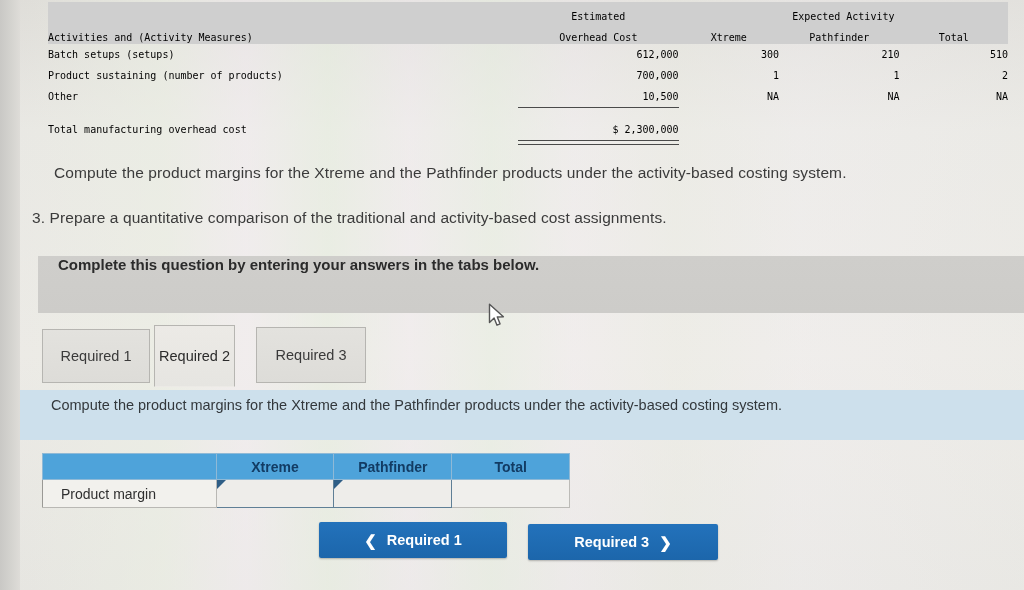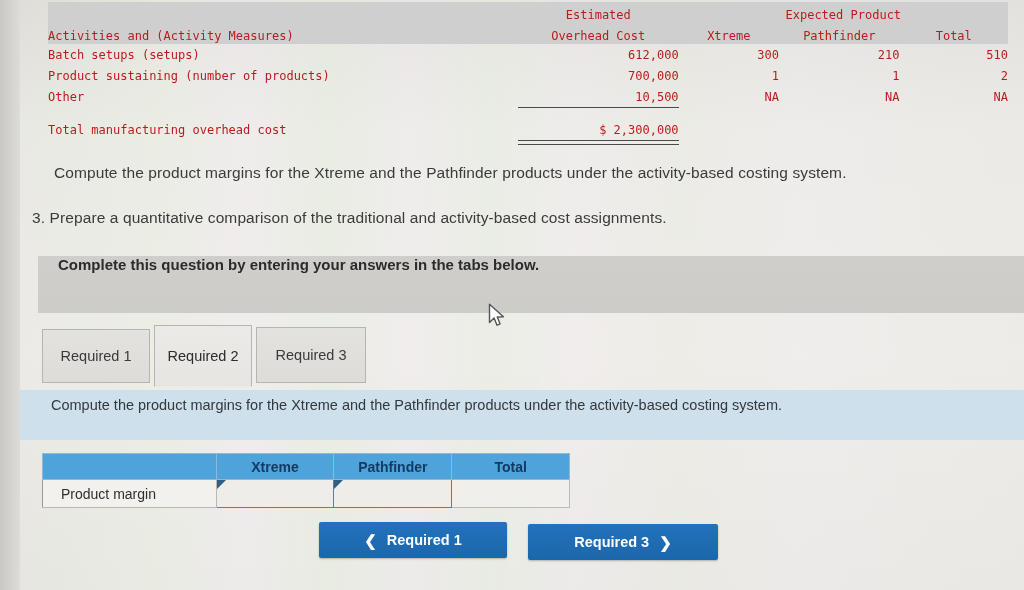--- a/index.html
+++ b/index.html
@@ -41,22 +41,22 @@
     width: 20px; height: 590px;
     background: linear-gradient(90deg,#c9c8c5 0%, #d4d3cf 55%, #dedcd8 100%);
   }
 
   
   #top-table {
     position: absolute;
     left: 48px; top: 2px;
     width: 960px;
     font-family: "DejaVu Sans Mono", "Liberation Mono", monospace;
-    font-size: 12px;
-    color: #b91c1c;
+    font-size: 10px;
+    color: #000000;
   }
   #top-table table {
     border-collapse: collapse;
     width: 100%;
   }
   #top-table td, #top-table th {
     padding: 1px 0;
     white-space: nowrap;
     font-weight: normal;
   }
@@ -131,21 +131,21 @@
     align-items: center;
     justify-content: center;
   }
   .tab.inactive { }
   .tab.active {
     background: linear-gradient(180deg,#eceae6 0%, #e6e5e1 100%);
     border-bottom-color: transparent;
     color: #2c2c2c;
   }
   #tab-0 { left: 0px;   top: 4px;  width: 108px; height: 54px; }
-  #tab-1 { left: 112px; top: 0px;  width: 98px;  height: 62px; }
+  #tab-1 { left: 112px; top: 0px;  width: 81px;  height: 62px; }
   #tab-2 { left: 214px; top: 2px;  width: 110px; height: 56px; }
 
   
   #blue-panel {
     position: absolute;
     left: 20px; top: 390px;
     width: 1004px; height: 50px;
     background: #cde0ec;
   }
   #blue-panel .line1 {
@@ -250,21 +250,21 @@
 
 <div id="page"></div>
 <div id="left-edge"></div>
 
 <div id="top-table">
   <table>
     <tbody>
       <tr class="hdr-row-1 thead-band">
         <td class="c-label"></td>
         <td class="c-cost hdr-center">Estimated</td>
-        <td class="c-x hdr-ea" colspan="3">Expected Product</td>
+        <td class="c-x hdr-ea" colspan="3">Expected Activity</td>
       </tr>
       <tr class="hdr-row-2 thead-band">
         <td class="c-label">Activities and (Activity Measures)</td>
         <td class="c-cost hdr-center">Overhead Cost</td>
         <td class="c-x hdr-center">Xtreme</td>
         <td class="c-p hdr-center">Pathfinder</td>
         <td class="c-t hdr-center">Total</td>
       </tr>
 
       <tr class="data-row">

